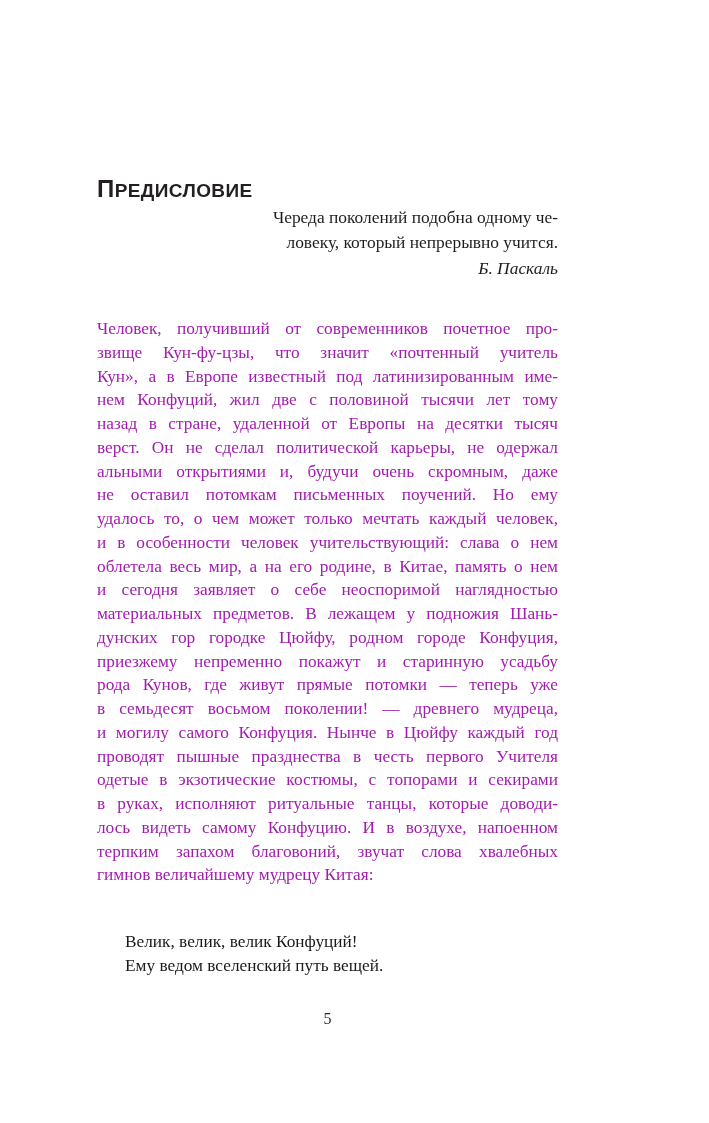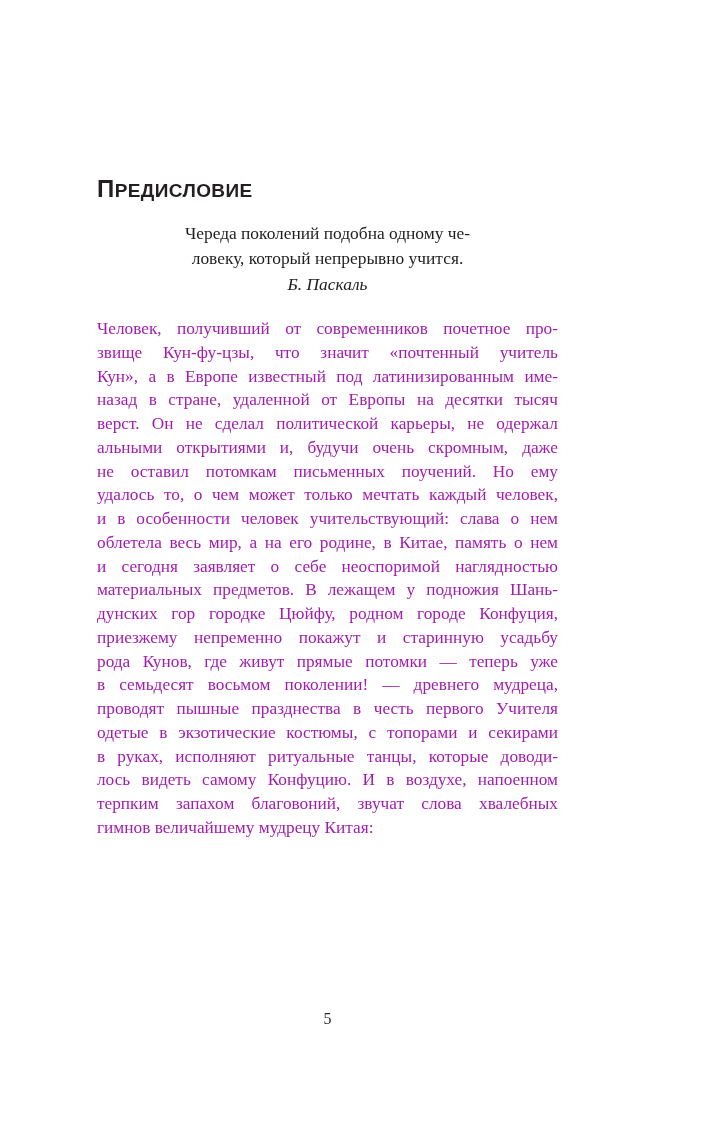--- a/index.html
+++ b/index.html
@@ -42,23 +42,23 @@
     font-size: 24px;
   }
   .chapter-title .rest-caps {
     font-size: 19px;
   }
 
   
   .epigraph {
     position: absolute;
     left: 97px;
-    top: 211px;
+    top: 195px;
     width: 461px;
-    text-align: center;
+    text-align: right;
     font-size: 17.4px;
     line-height: 25px;
     color: #1e1e1e;
   }
   .epigraph-line { display: block; }
   .epigraph-source {
     display: block;
     font-style: italic;
     margin-top: 1px;
   }
@@ -128,38 +128,44 @@
     <span class="epigraph-line">Череда поколений подобна одному че-</span>
     <span class="epigraph-line">ловеку, который непрерывно учится.</span>
     <span class="epigraph-source">Б. Паскаль</span>
   </div>
 
   <div class="body-text">
     <p>
       <span class="ln">Человек, получивший от современников почетное про-</span>
       <span class="ln">звище Кун-фу-цзы, что значит «почтенный учитель</span>
       <span class="ln">Кун», а в Европе известный под латинизированным име-</span>
+      <span class="ln">нем Конфуций, жил две с половиной тысячи лет тому</span>
       <span class="ln">назад в стране, удаленной от Европы на десятки тысяч</span>
       <span class="ln">верст. Он не сделал политической карьеры, не одержал</span>
       <span class="ln">альными открытиями и, будучи очень скромным, даже</span>
       <span class="ln">не оставил потомкам письменных поучений. Но ему</span>
       <span class="ln">удалось то, о чем может только мечтать каждый человек,</span>
       <span class="ln">и в особенности человек учительствующий: слава о нем</span>
       <span class="ln">облетела весь мир, а на его родине, в Китае, память о нем</span>
       <span class="ln">и сегодня заявляет о себе неоспоримой наглядностью</span>
       <span class="ln">материальных предметов. В лежащем у подножия Шань-</span>
       <span class="ln">дунских гор городке Цюйфу, родном городе Конфуция,</span>
       <span class="ln">приезжему непременно покажут и старинную усадьбу</span>
       <span class="ln">рода Кунов, где живут прямые потомки — теперь уже</span>
       <span class="ln">в семьдесят восьмом поколении! — древнего мудреца,</span>
+      <span class="ln">и могилу самого Конфуция. Нынче в Цюйфу каждый год</span>
       <span class="ln">проводят пышные празднества в честь первого Учителя</span>
       <span class="ln">одетые в экзотические костюмы, с топорами и секирами</span>
       <span class="ln">в руках, исполняют ритуальные танцы, которые доводи-</span>
       <span class="ln">лось видеть самому Конфуцию. И в воздухе, напоенном</span>
       <span class="ln">терпким запахом благовоний, звучат слова хвалебных</span>
       <span class="ln last">гимнов величайшему мудрецу Китая:</span>
     </p>
   </div>
 
+  <div class="verse">
+    <span class="verse-line">Велик, велик, велик Конфуций!</span>
+    <span class="verse-line">Ему ведом вселенский путь вещей.</span>
+  </div>
 
   <div class="folio">5</div>
 
 </div>
 
 </body></html>

